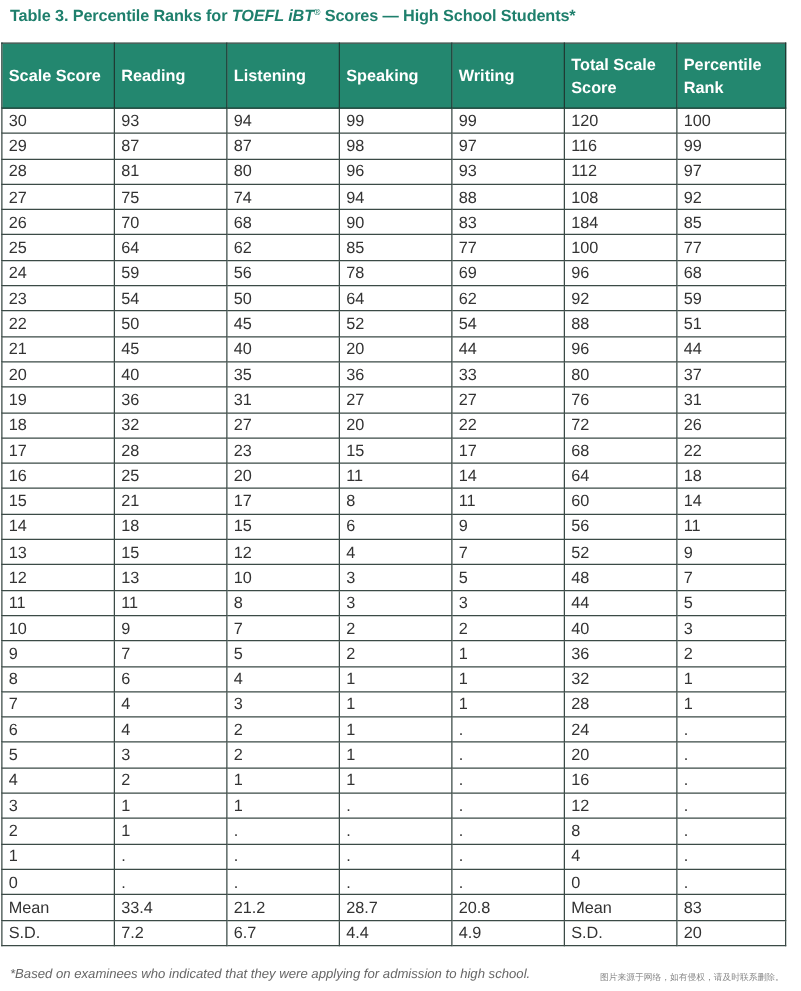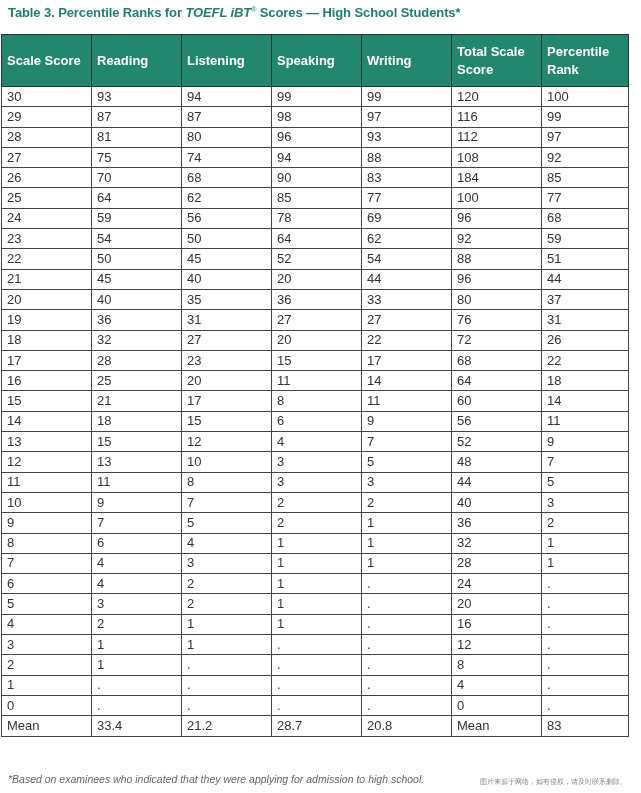--- a/index.html
+++ b/index.html
@@ -329,17 +329,26 @@
       </tr>
       <tr>
         <td>Mean</td>
         <td>33.4</td>
         <td>21.2</td>
         <td>28.7</td>
         <td>20.8</td>
         <td>Mean</td>
         <td>83</td>
       </tr>
+      <tr>
+        <td>S.D.</td>
+        <td>7.2</td>
+        <td>6.7</td>
+        <td>4.4</td>
+        <td>4.9</td>
+        <td>S.D.</td>
+        <td>20</td>
+      </tr>
     </tbody>
 </table>
 
 <div class="footnote">*Based on examinees who indicated that they were applying for admission to high school.</div>
 <div class="watermark">图片来源于网络，如有侵权，请及时联系删除。</div>
 
 </body></html>

